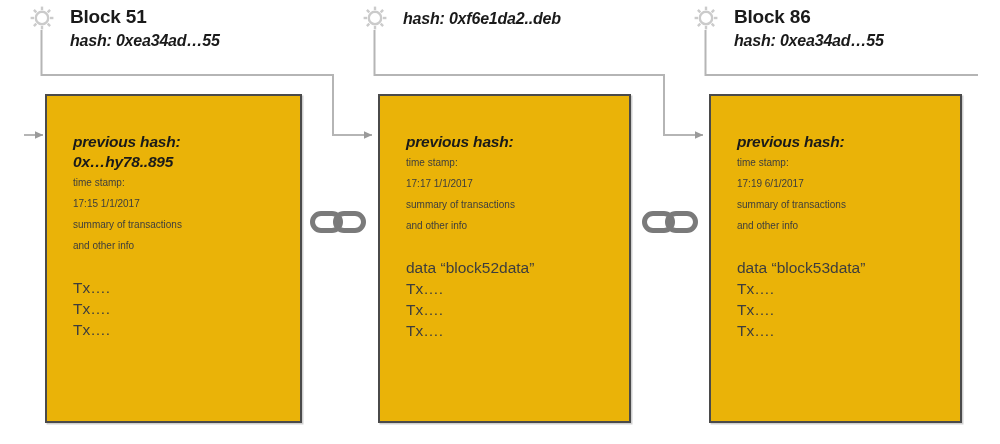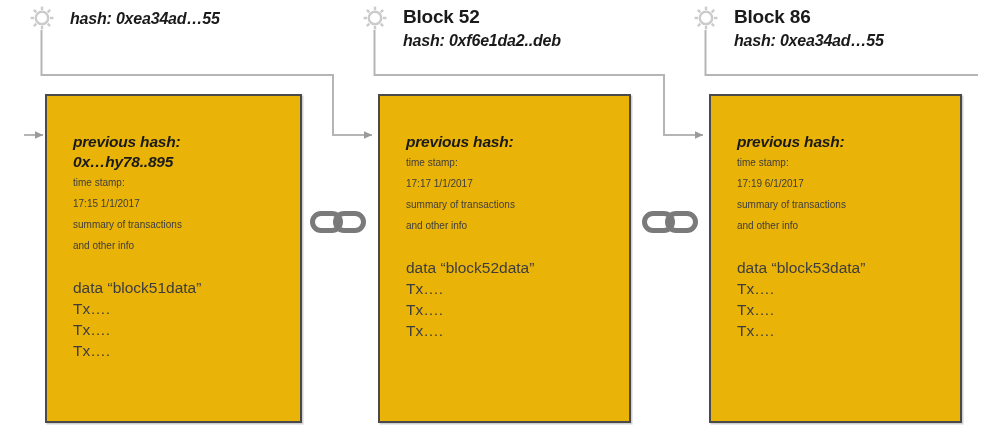--- a/index.html
+++ b/index.html
@@ -160,43 +160,42 @@
       <line x1="2.6" y1="13" x2="6.0" y2="13"></line>
       <line x1="22.0" y1="13" x2="25.4" y2="13"></line>
       <line x1="5.9" y1="4.9" x2="8.3" y2="7.3"></line>
       <line x1="19.7" y1="18.7" x2="22.1" y2="21.1"></line>
       <line x1="22.1" y1="4.9" x2="19.7" y2="7.3"></line>
       <line x1="8.3" y1="18.7" x2="5.9" y2="21.1"></line>
     </g>
   </svg>
 
   <div class="block-header" style="left:70px; top:6px;">
+    <div class="block-title">Block 51</div>
     <div class="block-hash">hash: 0xea34ad…55</div>
   </div>
 
   <div class="block-header" style="left:403px; top:6px;">
-    <div class="block-title">Block 52</div>
     <div class="block-hash">hash: 0xf6e1da2..deb</div>
   </div>
 
   <div class="block-header" style="left:734px; top:6px;">
     <div class="block-title">Block 86</div>
     <div class="block-hash">hash: 0xea34ad…55</div>
   </div>
 
   <div class="block-box" style="left:45px; top:94px; width:257px; height:329px;">
     <div class="block-body">
       <div class="prev-hash-label">previous hash:</div>
       <div class="prev-hash-value">0x…hy78..895</div>
       <div class="meta-line">time stamp:</div>
       <div class="meta-line">17:15 1/1/2017</div>
       <div class="meta-line">summary of transactions</div>
       <div class="meta-line">and other info</div>
       <div class="data-section">
-        <div class="data-line">data “block51data”</div>
         <div class="data-line">Tx….</div>
         <div class="data-line">Tx….</div>
         <div class="data-line">Tx….</div>
       </div>
     </div>
   </div>
 
   <div class="block-box" style="left:378px; top:94px; width:253px; height:329px;">
     <div class="block-body">
       <div class="prev-hash-label">previous hash:</div>

